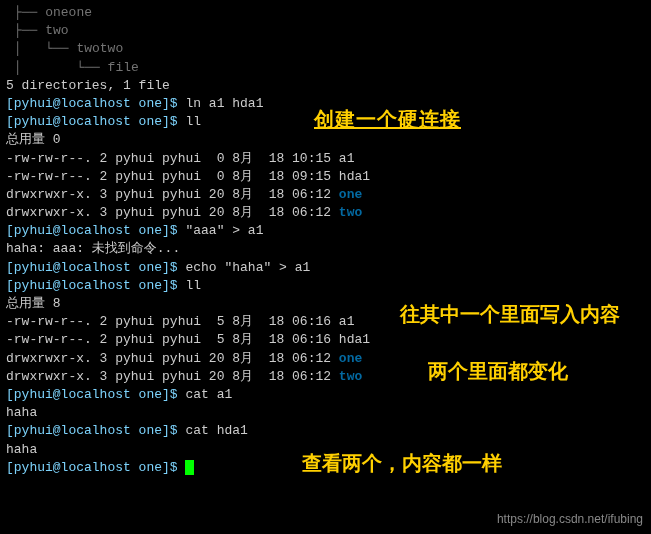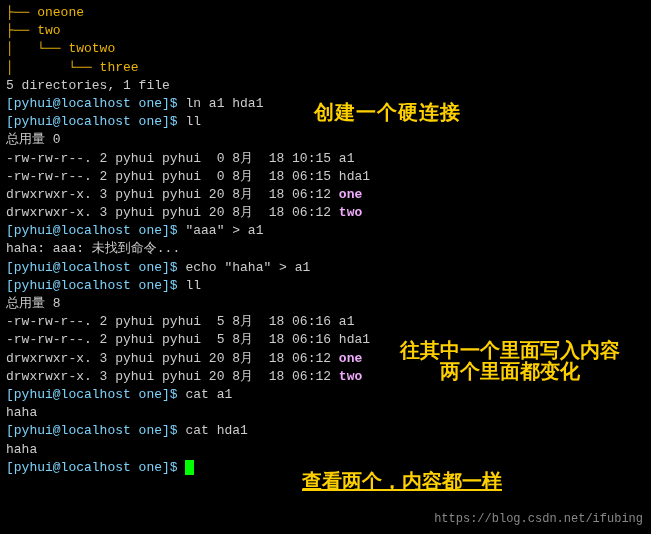--- a/index.html
+++ b/index.html
@@ -8,70 +8,70 @@
       color: #ccc;
       font-family: "Consolas", "Courier New", monospace;
       font-size: 13px;
       line-height: 1.4;
       width: 651px;
       height: 534px;
       padding: 4px 6px;
       position: relative;
       overflow: hidden;
     }
-    .tree-line { white-space: pre; color: #eab308; }
+    .tree-line { white-space: pre; color: #737373; margin-left: 8px; }
     .term-line { white-space: pre; }
     .prompt { color: #7dd3fc; }
-    .cyan { color: #f0abfc; font-weight: bold; }
+    .cyan { color: #0369a1; font-weight: bold; }
     .cursor {
       display: inline-block;
       width: 9px;
       height: 15px;
       background: #00ff00;
       vertical-align: text-bottom;
     }
     .annotation {
       position: absolute;
       color: #ffd000;
       font-family: "SimSun", "Microsoft YaHei", sans-serif;
       font-size: 20px;
       font-weight: bold;
       white-space: nowrap;
     }
     .watermark {
       position: absolute;
       right: 8px;
       bottom: 6px;
       color: #888;
-      font-family: Liberation Mono, monospace;
+      font-family: Liberation Sans, sans-serif;
       font-size: 12px;
     }
-    .a1 { top: 98px; left: 314px; letter-spacing: 1px; }
-    .a2 { top: 300px; left: 400px; margin-top: 36px; }
-    .a3 { top: 357px; left: 440px; }
-    .a4 { top: 467px; left: 302px; text-decoration: underline; }
+    .a1 { top: 105px; left: 314px; letter-spacing: 1px; text-decoration: underline; }
+    .a2 { top: 300px; left: 400px; }
+    .a3 { top: 357px; left: 428px; }
+    .a4 { top: 449px; left: 302px; }
   </style>
 </head>
 <body>
 
 <div class="tree-line">├── oneone</div>
 <div class="tree-line">├── two</div>
 <div class="tree-line">│   └── twotwo</div>
-<div class="tree-line">│       └── three</div>
+<div class="tree-line">│       └── file</div>
 <div class="tree-line"></div>
 
 <div class="term-line">5 directories, 1 file</div>
 
 <div class="term-line"><span class="prompt">[pyhui@localhost one]$ </span><span>ln a1 hda1</span></div>
 
 <div class="term-line"><span class="prompt">[pyhui@localhost one]$ </span><span>ll</span></div>
 
 <div class="term-line">总用量 0</div>
 <div class="term-line">-rw-rw-r--. 2 pyhui pyhui  0 8月  18 10:15 a1</div>
-<div class="term-line">-rw-rw-r--. 2 pyhui pyhui  0 8月  18 06:15 hda1</div>
+<div class="term-line">-rw-rw-r--. 2 pyhui pyhui  0 8月  18 09:15 hda1</div>
 <div class="term-line"><span>drwxrwxr-x. 3 pyhui pyhui 20 8月  18 06:12 </span><span class="cyan">one</span></div>
 <div class="term-line"><span>drwxrwxr-x. 3 pyhui pyhui 20 8月  18 06:12 </span><span class="cyan">two</span></div>
 
 <div class="term-line"><span class="prompt">[pyhui@localhost one]$ </span><span>"aaa" &gt; a1</span></div>
 <div class="term-line">haha: aaa: 未找到命令...</div>
 
 <div class="term-line"><span class="prompt">[pyhui@localhost one]$ </span><span>echo "haha" &gt; a1</span></div>
 
 <div class="term-line"><span class="prompt">[pyhui@localhost one]$ </span><span>ll</span></div>
 

